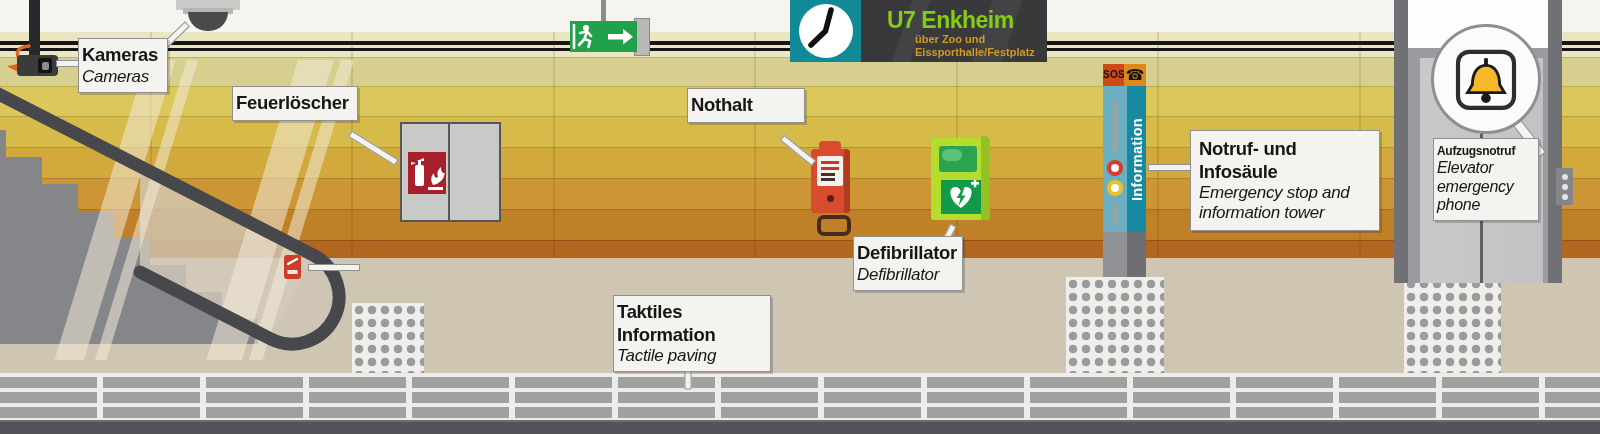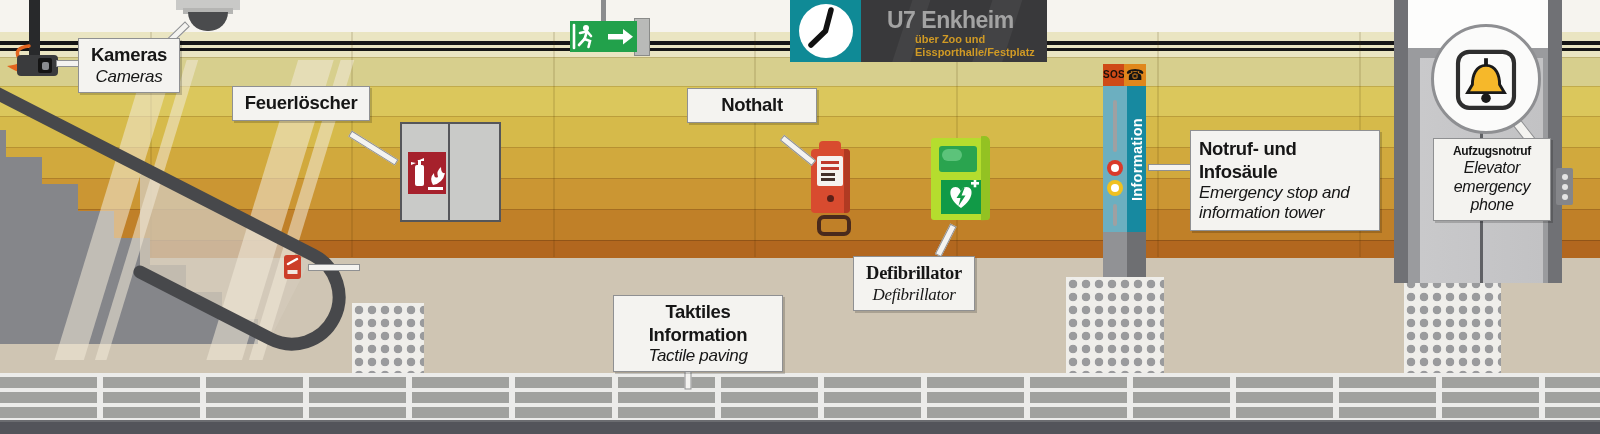--- a/index.html
+++ b/index.html
@@ -4,21 +4,21 @@
 <style>
   html,body{margin:0;padding:0;background:#ffffff;}
   #stage{position:relative;width:1600px;height:434px;overflow:hidden;
          font-family:"Liberation Sans",sans-serif;-webkit-font-smoothing:antialiased;}
   .abs{position:absolute;}
   
   .band{position:absolute;left:0;width:1600px;}
   
   .callout{position:absolute;background:#f4f3f0;border:1.5px solid #8f9092;
            box-shadow:2px 2px 0 rgba(0,0,0,.18);z-index:40;
-           padding:5px 9px;text-align:center;color:#161616;letter-spacing:-.3px;}
+           padding:5px 3px;text-align:left;color:#161616;letter-spacing:-.3px;}
   .callout .de{font-weight:bold;font-size:18.5px;line-height:1.22;}
   .callout .en{font-style:italic;font-size:17px;line-height:1.18;}
   .pointer{position:absolute;height:5px;background:#f4f3f0;border:1px solid #8f9092;
            transform-origin:left center;z-index:35;}
   
   .tactile{position:absolute;background-color:#efeeea;z-index:8;
            background-image:radial-gradient(circle at 7px 7px,#9a9b9d 4px,transparent 4.6px);
            background-size:13px 13px;}
   .tilerow{position:absolute;left:0;width:1600px;height:11px;z-index:3;
            background-image:repeating-linear-gradient(90deg,#a0a19e 0 97px,transparent 97px 103px);}
@@ -113,21 +113,21 @@
   <div class="abs" style="left:790px;top:0;z-index:22;">
     <div class="abs" style="left:0;top:0;width:71px;height:62px;background:#0f8a96;">
       <svg width="71" height="62" viewBox="0 0 71 62">
         <circle cx="36" cy="31" r="27" fill="#ffffff"></circle>
         <polyline points="41,10 35.5,31 21,45" stroke="#111111" stroke-width="5.5" fill="none" stroke-linecap="round" stroke-linejoin="round"></polyline>
       </svg>
     </div>
     <div class="abs" style="left:71px;top:0;width:186px;height:62px;background:#39393b;overflow:hidden;">
       <div class="abs" style="left:40px;top:-10px;width:18px;height:90px;background:rgba(255,255,255,.05);transform:skewX(-18deg);"></div>
       <div class="abs" style="left:120px;top:-10px;width:30px;height:90px;background:rgba(255,255,255,.05);transform:skewX(-18deg);"></div>
-      <div class="abs" style="left:26px;top:7px;font-weight:bold;font-size:23px;color:#a3a3a3;letter-spacing:-.5px;white-space:nowrap;">U7 Enkheim</div>
+      <div class="abs" style="left:26px;top:7px;font-weight:bold;font-size:23px;color:#84cc16;letter-spacing:-.5px;white-space:nowrap;">U7 Enkheim</div>
       <div class="abs" style="left:54px;top:33px;font-weight:bold;font-size:11px;color:#d09a25;white-space:nowrap;">über Zoo und</div>
       <div class="abs" style="left:54px;top:46px;font-weight:bold;font-size:11px;color:#d09a25;white-space:nowrap;">Eissporthalle/Festplatz</div>
     </div>
   </div>
 
   <div class="abs" style="left:400px;top:122px;width:97px;height:96px;background:#c9cac8;border:2px solid #55565a;z-index:20;">
     <div class="abs" style="left:46px;top:0;width:2px;height:96px;background:#55565a;"></div>
     <svg class="abs" style="left:6px;top:28px;" width="38" height="42" viewBox="0 0 38 42">
       <rect x="0" y="0" width="38" height="42" fill="#a6212c"></rect>
       <g fill="#ffffff">
@@ -232,21 +232,21 @@
   <div class="callout" style="left:78px;top:38px;width:82px;">
     <div class="de">Kameras</div>
     <div class="en">Cameras</div>
   </div>
   <div class="callout" style="left:232px;top:86px;width:118px;">
     <div class="de">Feuerlöscher</div>
   </div>
   <div class="callout" style="left:687px;top:88px;width:110px;">
     <div class="de">Nothalt</div>
   </div>
-  <div class="callout" style="left:853px;top:256px;width:102px;font-family:Liberation Serif, serif;">
+  <div class="callout" style="left:853px;top:236px;width:102px;">
     <div class="de">Defibrillator</div>
     <div class="en">Defibrillator</div>
   </div>
   <div class="callout" style="left:1190px;top:130px;width:172px;text-align:left;padding:7px 8px;">
     <div class="de">Notruf- und Infosäule</div>
     <div class="en">Emergency stop and information tower</div>
   </div>
   <div class="callout" style="left:1433px;top:138px;width:98px;">
     <div class="de" style="font-size:12px;">Aufzugsnotruf</div>
     <div class="en" style="font-size:16px;">Elevator emergency phone</div>

